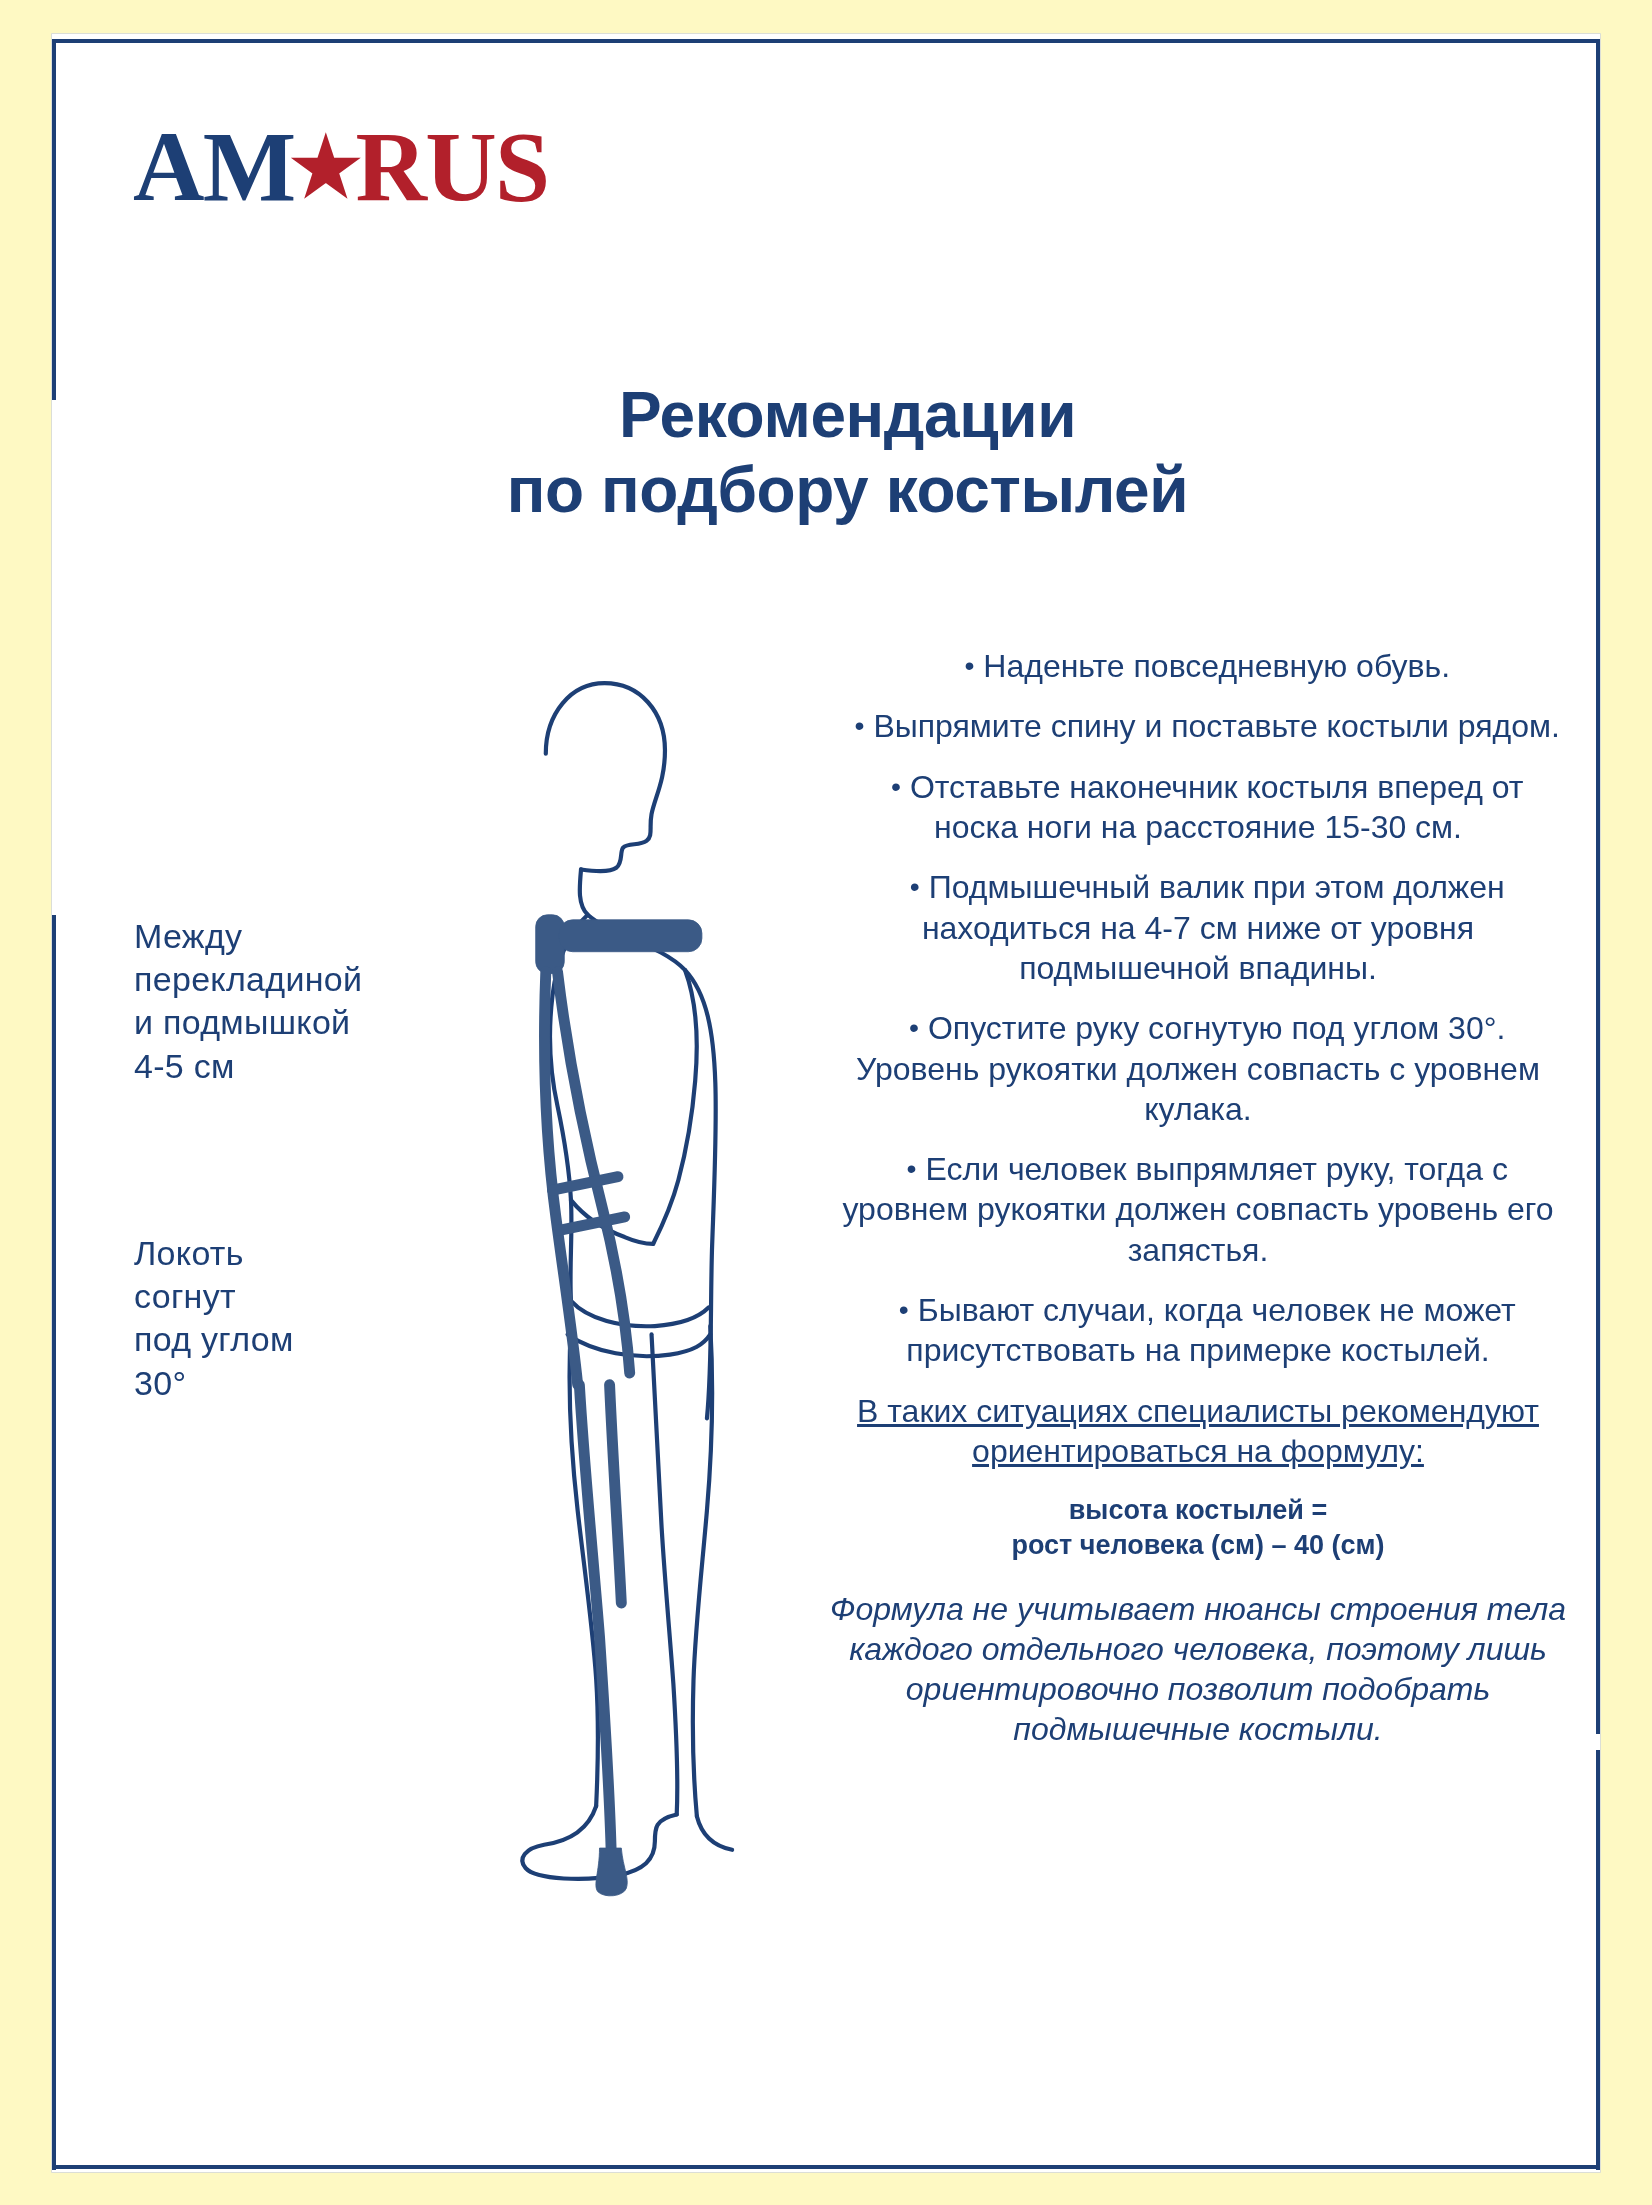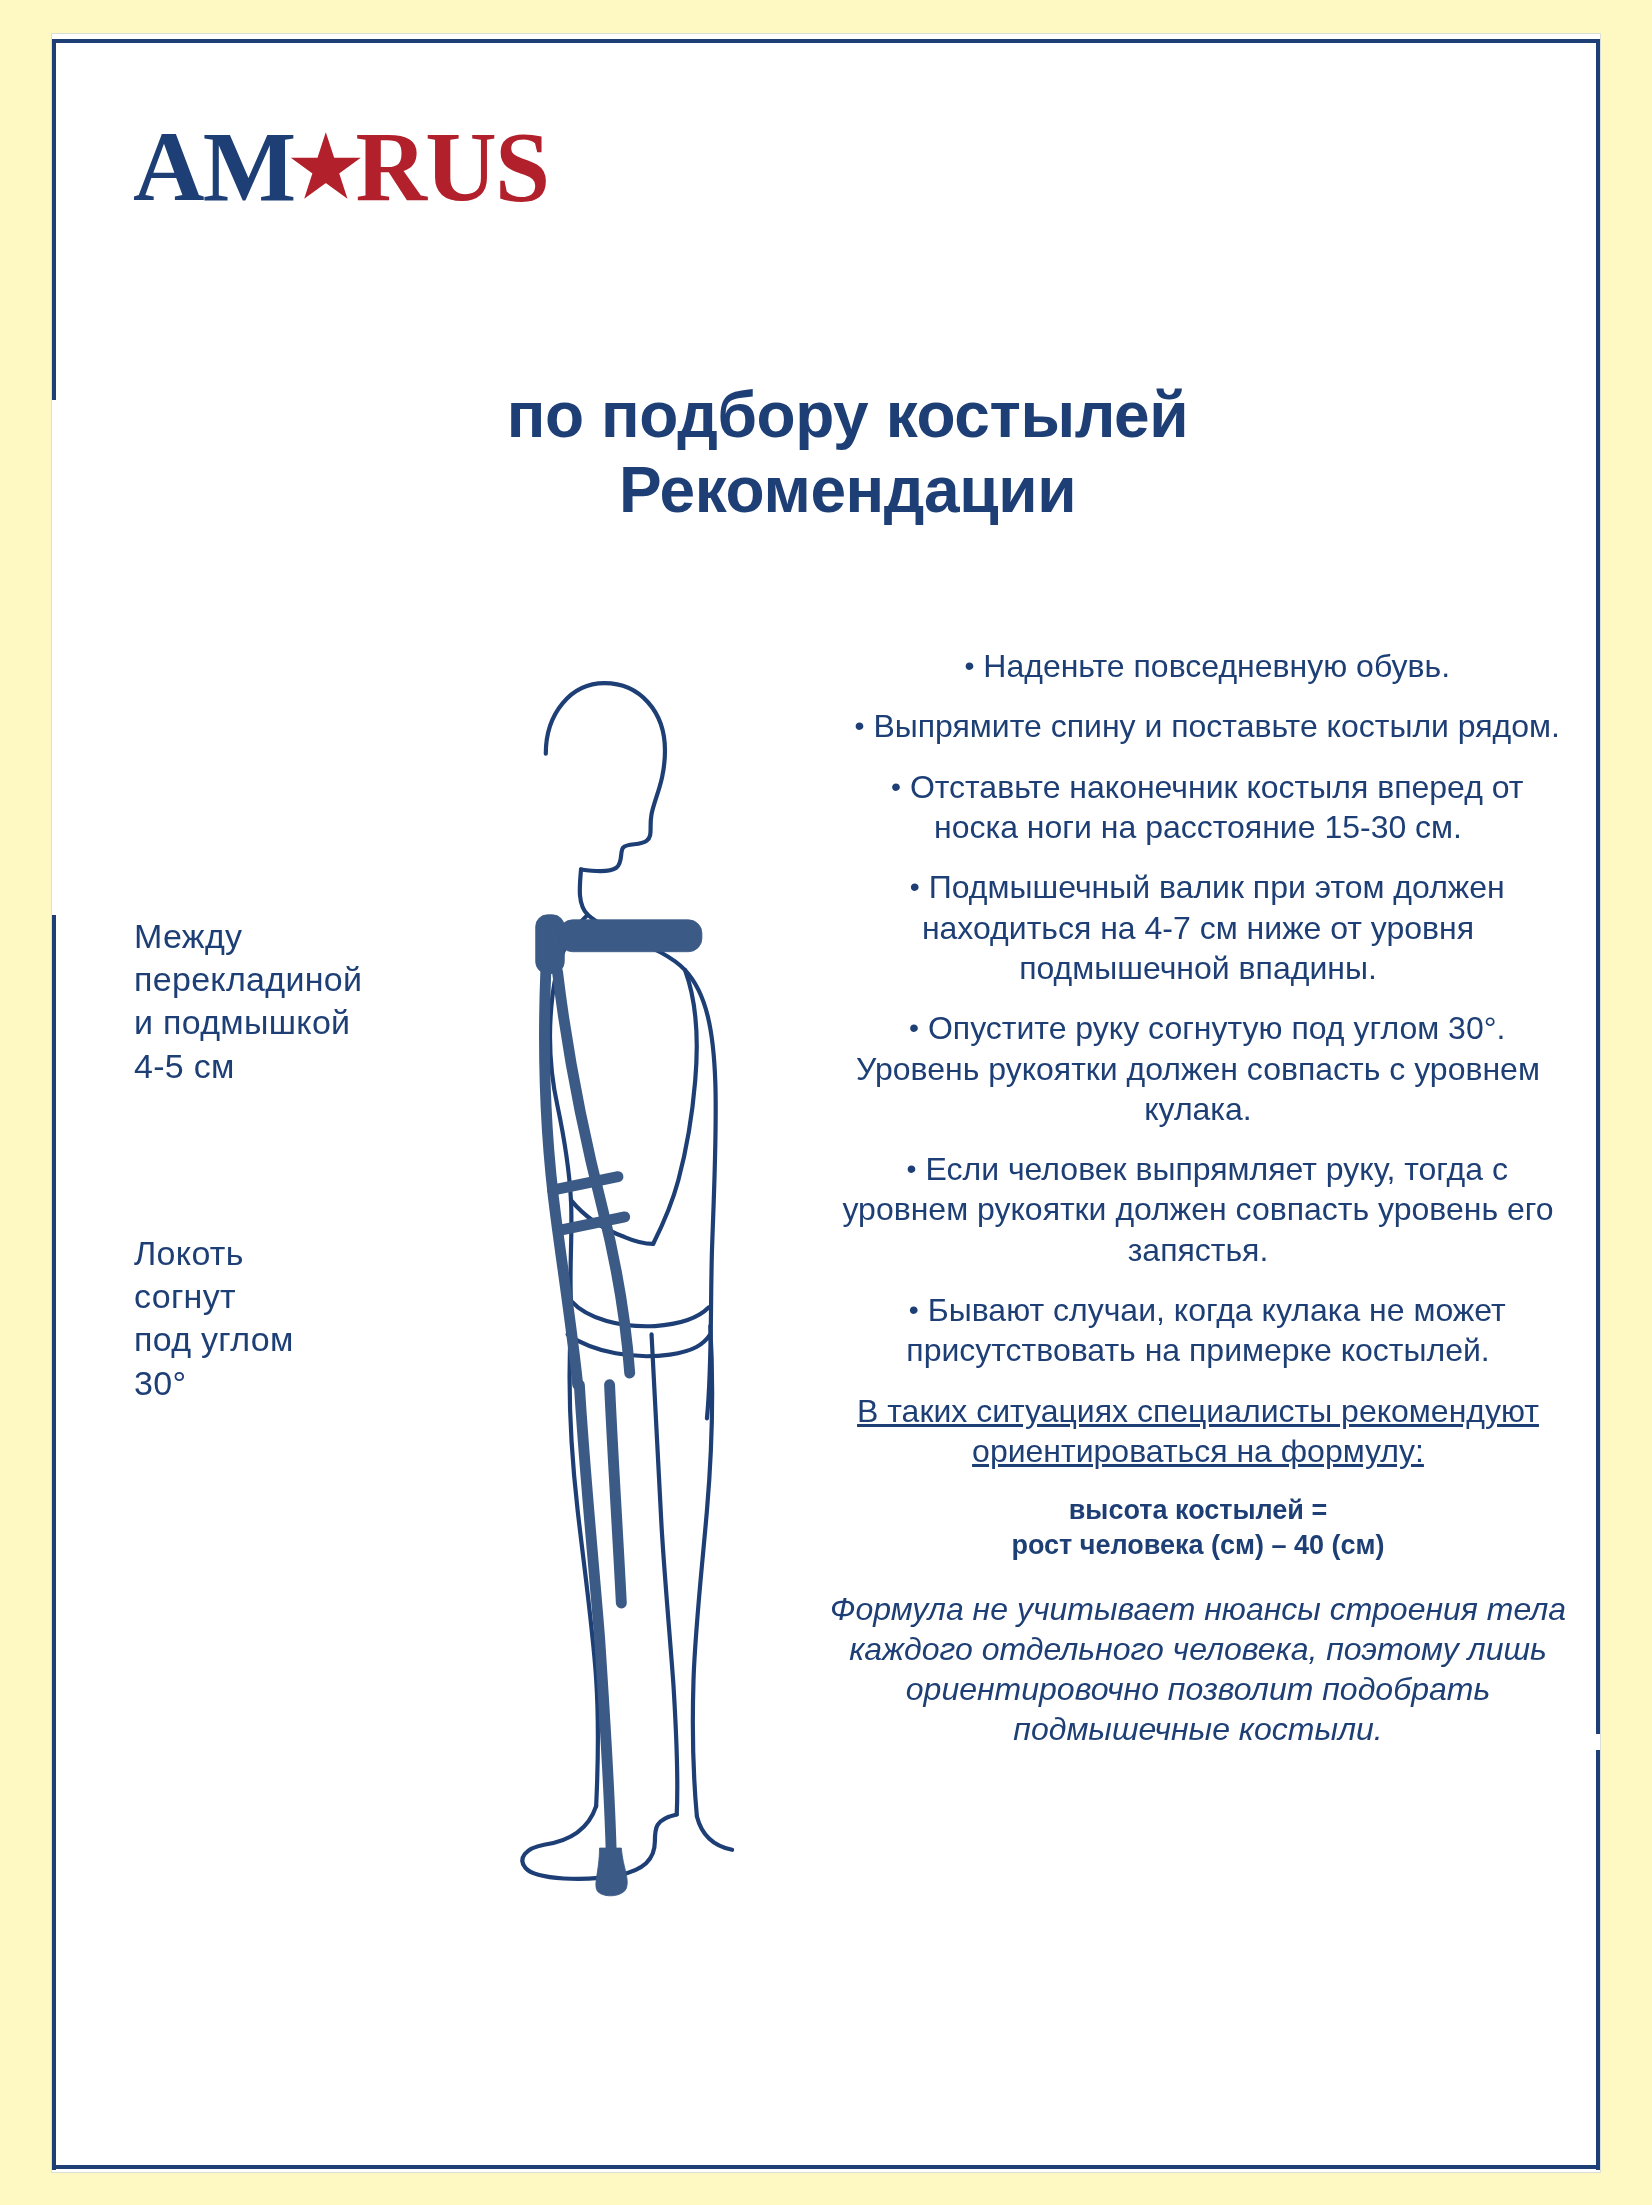--- a/index.html
+++ b/index.html
@@ -150,22 +150,22 @@
   <div class="rule rule-left-low"></div>
   <div class="rule rule-right-up"></div>
   <div class="rule rule-right-low"></div>
   <div class="rule rule-bottom"></div>
 
   <div class="logo">
     <span class="am">AM</span><span class="star">★</span><span class="rus">RUS</span>
   </div>
 
   <div class="title">
+    <div>Рекомендации</div>
     <div>по подбору костылей</div>
-    <div>Рекомендации</div>
   </div>
 
   <div class="left-caption cap-1" style="white-space: pre-line;">Между
 перекладиной
 и подмышкой
 4-5 см</div>
   <div class="left-caption cap-2" style="white-space: pre-line;">Локоть
 согнут
 под углом
 30°</div>
@@ -255,21 +255,21 @@
       <span>Опустите руку согнутую под углом 30°. Уровень рукоятки должен совпасть с уровнем кулака.</span>
     </div>
 
     <div class="bullet">
       <span class="dot">•</span>
       <span>Если человек выпрямляет руку, тогда с уровнем рукоятки должен совпасть уровень его запястья.</span>
     </div>
 
     <div class="bullet">
       <span class="dot">•</span>
-      <span>Бывают случаи, когда кулака не может присутствовать на примерке костылей.</span>
+      <span>Бывают случаи, когда человек не может присутствовать на примерке костылей.</span>
     </div>
 
     <div class="para">В таких ситуациях специалисты рекомендуют ориентироваться на формулу:</div>
 
     <div class="formula">
       <div>высота костылей =</div>
       <div>рост человека (см) – 40 (см)</div>
     </div>
 
     <div class="note">Формула не учитывает нюансы строения тела каждого отдельного человека, поэтому лишь ориентировочно позволит подобрать подмышечные костыли.</div>

